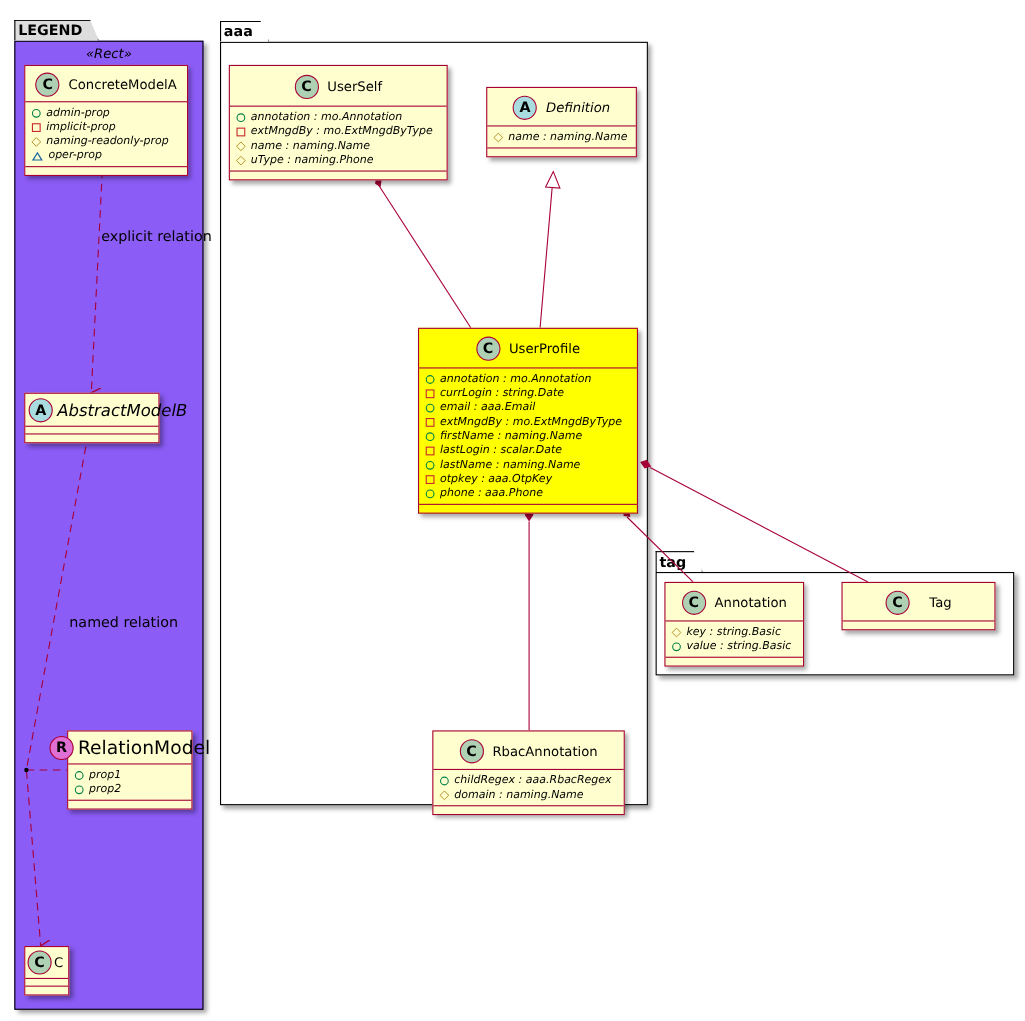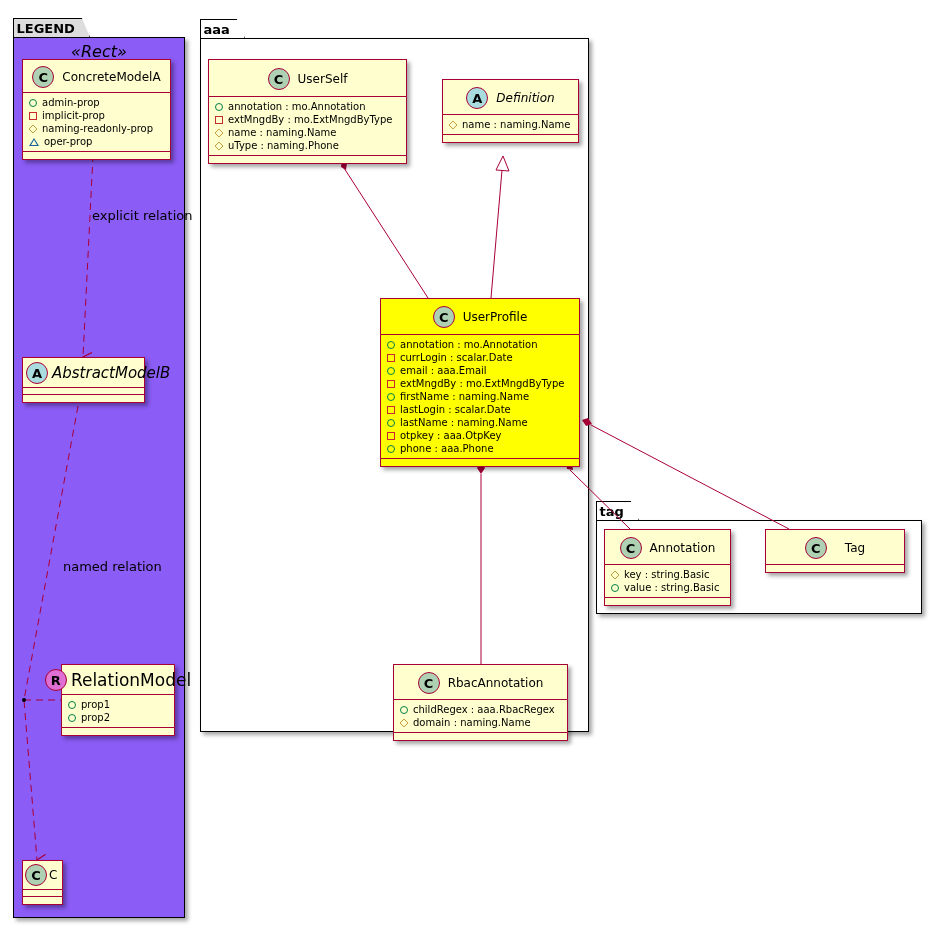--- a/index.html
+++ b/index.html
@@ -14,40 +14,40 @@
   .cls.hl { background:#ffff00; }
   .cls-head { display:flex; align-items:center; justify-content:center; gap:8px; padding:6px 4px 4px 4px;
               border-bottom:1.5px solid #a80036; font-size:12px; }
   .badge { width:20px; height:20px; border-radius:50%; border:1.2px solid #a80036;
            display:inline-flex; align-items:center; justify-content:center;
            font-weight:bold; font-size:13px; flex:0 0 auto; }
   .badge.c { background:#add1b2; }
   .badge.a { background:#a9dcdf; }
   .badge.r { background:#e06fd4; }
   .italic { font-style:italic; }
-  .attrs { padding:3px 6px 3px 6px; border-bottom:1.5px solid #a80036; font-size:10px; line-height:13px; }
+  .attrs { padding:3px 6px 3px 6px; border-bottom:1.5px solid #a80036; font-size:10px; line-height:13px;font-style:italic; }
   .attr { display:flex; align-items:center; gap:5px; white-space:nowrap; }
   .vis { width:8px; height:8px; display:inline-block; flex:0 0 auto; box-sizing:border-box; }
   .vis.public { border:1px solid #038048; border-radius:50%; }
   .vis.private { border:1px solid #c82930; }
   .vis.protected { border:1px solid #b38d22; transform:rotate(45deg) scale(0.8); }
   .vis.package { width:0; height:0; border-left:5px solid transparent; border-right:5px solid transparent; border-bottom:8px solid #1963a0; position:relative; }
   .vis.package::after { content:""; position:absolute; left:-3px; top:2px; border-left:3px solid transparent; border-right:3px solid transparent; border-bottom:5px solid #fefece; }
   .methods { height:7px; }
   .label { position:absolute; font-size:13px; white-space:nowrap; }
   svg.lines { position:absolute; left:0; top:0; }
 </style>
 </head>
 <body>
 
 <div class="pkg" style="left:13px;top:37px;width:170px;height:879px;background:#8b5cf6;">
   <div class="pkg-tab" style="left:-1.5px;top:-20px;background:#dddddd;">
     <span>LEGEND</span>
   </div>
-  <div class="label italic" style="left:0;right:0;top:4px;text-align:center;font-size:16px;">«Rect»</div>
+  <div class="label italic" style="left:0;right:0;top:4px;text-align:center;font-size:12px;">«Rect»</div>
 </div>
 
 <div class="pkg" style="left:200px;top:38px;width:387px;height:692px;background:#ffffff;">
   <div class="pkg-tab" style="left:-1.5px;top:-20px;background:#ffffff;">
     <span>aaa</span>
   </div>
 </div>
 
 <div class="pkg" style="left:596px;top:520px;width:324px;height:92px;background:#ffffff;">
   <div class="pkg-tab" style="left:-1.5px;top:-20px;background:#ffffff;">
@@ -194,21 +194,21 @@
     <span class="badge c">C</span>
     <span>UserProfile</span>
   </div>
   <div class="attrs">
     <div class="attr">
         <span class="vis public"></span>
         <span>annotation : mo.Annotation</span>
       </div>
     <div class="attr">
         <span class="vis private"></span>
-        <span>currLogin : scalar.Date</span>
+        <span>currLogin : string.Date</span>
       </div>
     <div class="attr">
         <span class="vis public"></span>
         <span>email : aaa.Email</span>
       </div>
     <div class="attr">
         <span class="vis private"></span>
         <span>extMngdBy : mo.ExtMngdByType</span>
       </div>
     <div class="attr">

